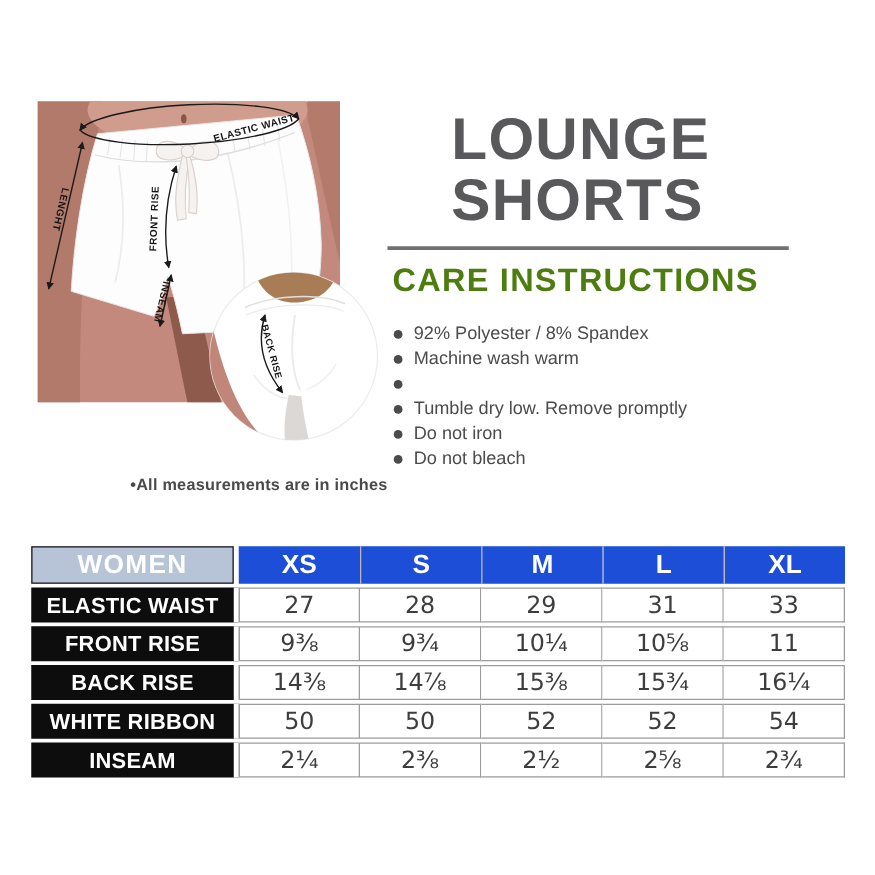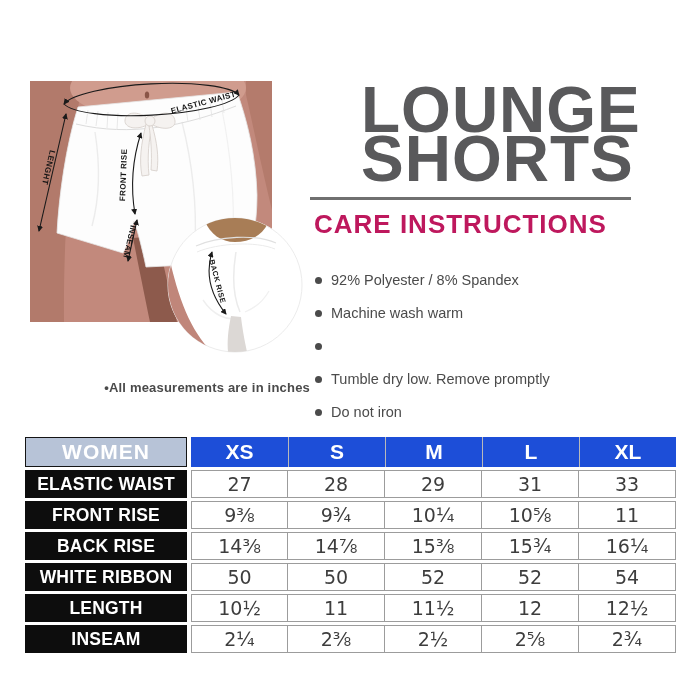--- a/index.html
+++ b/index.html
@@ -1,26 +1,26 @@
 <!DOCTYPE html>
 <html><head>
 <meta charset="utf-8">
 <style>
   html,body{margin:0;padding:0;background:#fff;}
   #frame{position:relative;width:700px;height:700px;background:#ffffff;overflow:hidden;
          font-family:"Liberation Sans", sans-serif;}
 
   
   .title-block{position:absolute;left:361px;top:86px;color:#59595b;font-weight:bold;
-               font-size:64px;line-height:49px;letter-spacing:1px;}
+               font-size:47px;line-height:49px;letter-spacing:1px;}
   .title-rule{position:absolute;left:310px;top:197px;width:321px;height:3px;background:#707070;}
-  .care-heading{position:absolute;left:314px;top:209px;color:#be185d;font-weight:bold;
+  .care-heading{position:absolute;left:314px;top:209px;color:#4d7c0f;font-weight:bold;
                 font-size:26px;letter-spacing:1px;}
   .care-list{position:absolute;left:315px;top:258px;width:360px;}
-  .care-item{display:flex;align-items:flex-start;height:20px;margin-top:13px;}
+  .care-item{display:flex;align-items:flex-start;height:20px;}
   .care-dot{width:7px;height:7px;border-radius:50%;background:#4b4b4b;margin:6px 9px 0 0;flex:0 0 auto;}
   .care-text{font-size:14.5px;line-height:19px;color:#4b4b4b;white-space:nowrap;}
 
   
   .note{position:absolute;left:55px;top:380px;width:255px;text-align:right;
         font-size:13px;font-weight:bold;color:#4a4a4a;letter-spacing:0.2px;}
 
   
   .size-table{position:absolute;left:25px;top:434px;width:604px;border-collapse:separate;
               border-spacing:0 3px;table-layout:fixed;}
@@ -214,28 +214,20 @@
     </tr>
     <tr>
       <td class="rlabel">WHITE RIBBON</td>
       <td class="val first">50</td>
       <td class="val">50</td>
       <td class="val">52</td>
       <td class="val">52</td>
       <td class="val">54</td>
     </tr>
     <tr>
-      <td class="rlabel">LENGTH</td>
-      <td class="val first">10½</td>
-      <td class="val">11</td>
-      <td class="val">11½</td>
-      <td class="val">12</td>
-      <td class="val">12½</td>
-    </tr>
-    <tr>
       <td class="rlabel">INSEAM</td>
       <td class="val first">2¼</td>
       <td class="val">2⅜</td>
       <td class="val">2½</td>
       <td class="val">2⅝</td>
       <td class="val">2¾</td>
     </tr>
   </tbody>
     </table>
 

